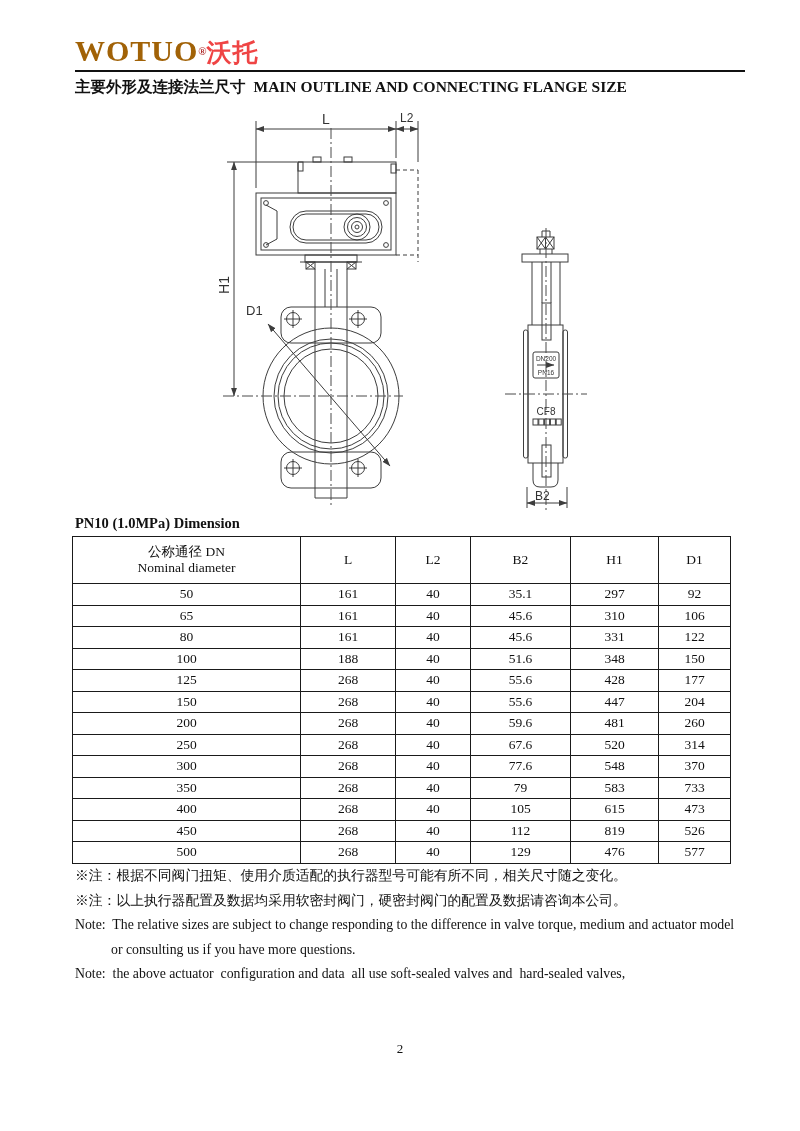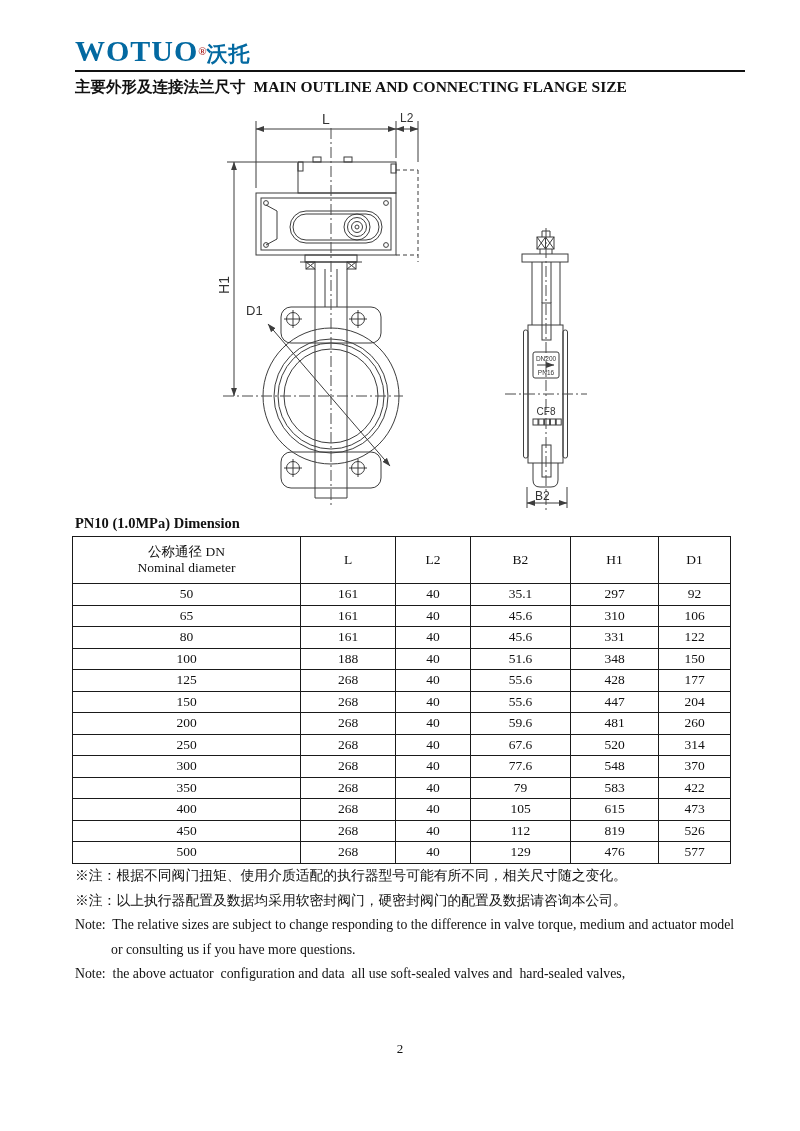--- a/index.html
+++ b/index.html
@@ -6,21 +6,21 @@
   .page{
     position:relative;width:800px;height:1131px;margin:0 auto;
     background:#ffffff;overflow:hidden;
     font-family:"Liberation Serif","DejaVu Serif",serif;color:#111;
   }
   .abs{position:absolute;}
   
   .logo{top:34px;left:75px;white-space:nowrap;}
   .logo-en{font-size:30px;font-weight:bold;letter-spacing:1px;font-family:"Liberation Serif",serif;}
   .logo-reg{font-size:11px;vertical-align:super;font-weight:bold;}
-  .logo-cn{font-size:21px;font-weight:bold;color:#0369a1;letter-spacing:1px;}
+  .logo-cn{font-size:25px;font-weight:bold;color:#ef4444;letter-spacing:1px;}
   .rule{top:70px;left:75px;width:670px;height:2px;background:#111;}
   .heading{top:77px;left:75px;font-size:15.5px;font-weight:bold;white-space:nowrap;}
   .heading .en{margin-left:8px;}
   
   .drawing{top:100px;left:0;}
   .drawing text{font-family:"Liberation Sans","DejaVu Sans",sans-serif;fill:#333;}
   
   .table-title{top:515px;left:75px;font-size:14.5px;font-weight:bold;}
   table.dims{
     top:536px;left:72px;position:absolute;width:658px;
@@ -38,21 +38,21 @@
   .note.indent{padding-left:36px;}
   
   .pagenum{top:1041px;left:0;width:800px;text-align:center;font-size:13px;}
 </style>
 </head>
 <body>
 
 <div class="page">
 
   <div class="abs logo">
-    <span class="logo-en" id="logo-en" style="color: #0369a1;">WOTUO</span><span class="logo-reg" id="logo-reg" style="color: rgb(176, 47, 46);">®</span><span class="logo-cn">沃托</span>
+    <span class="logo-en" id="logo-en" style="color: #a16207;">WOTUO</span><span class="logo-reg" id="logo-reg" style="color: rgb(176, 47, 46);">®</span><span class="logo-cn">沃托</span>
   </div>
   <div class="abs rule"></div>
   <div class="abs heading">
     <span class="cn">主要外形及连接法兰尺寸</span><span class="en">MAIN OUTLINE AND CONNECTING FLANGE SIZE</span>
   </div>
 
   <svg class="abs drawing" width="800" height="416" viewBox="0 0 800 416">
     <defs>
       <marker id="arr" markerWidth="9" markerHeight="8" refX="8.2" refY="3" orient="auto-start-reverse">
         <path d="M0,0 L8.5,3 L0,6 z" fill="#3d3d3d"></path>
@@ -288,21 +288,21 @@
           <td>77.6</td>
           <td>548</td>
           <td>370</td>
         </tr>
         <tr>
           <td>350</td>
           <td>268</td>
           <td>40</td>
           <td>79</td>
           <td>583</td>
-          <td>422</td>
+          <td>733</td>
         </tr>
         <tr>
           <td>400</td>
           <td>268</td>
           <td>40</td>
           <td>105</td>
           <td>615</td>
           <td>473</td>
         </tr>
         <tr>

